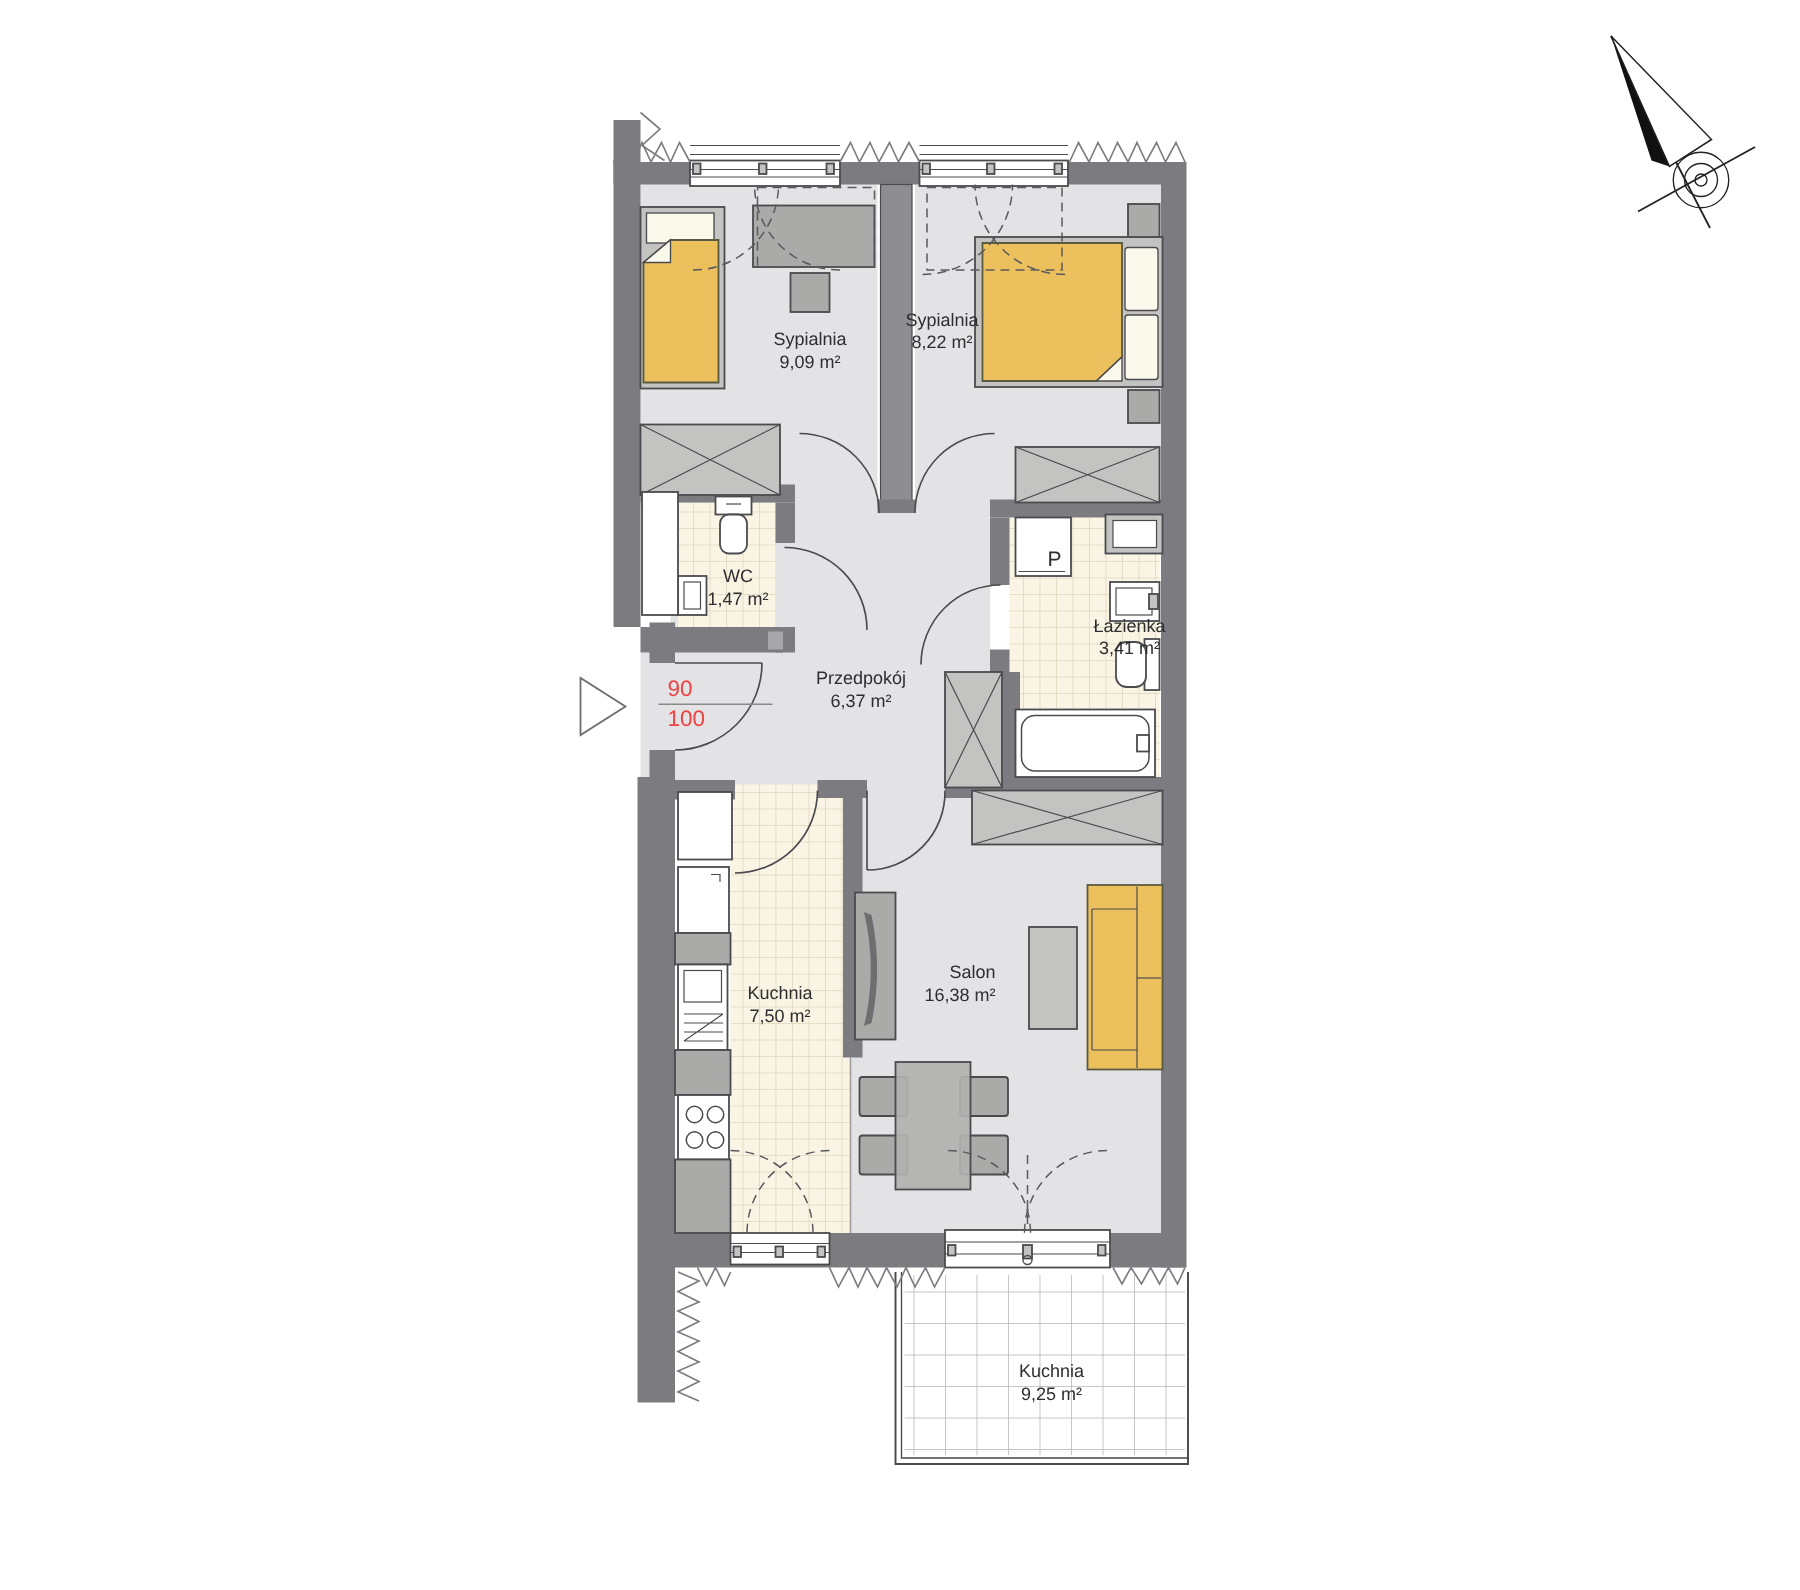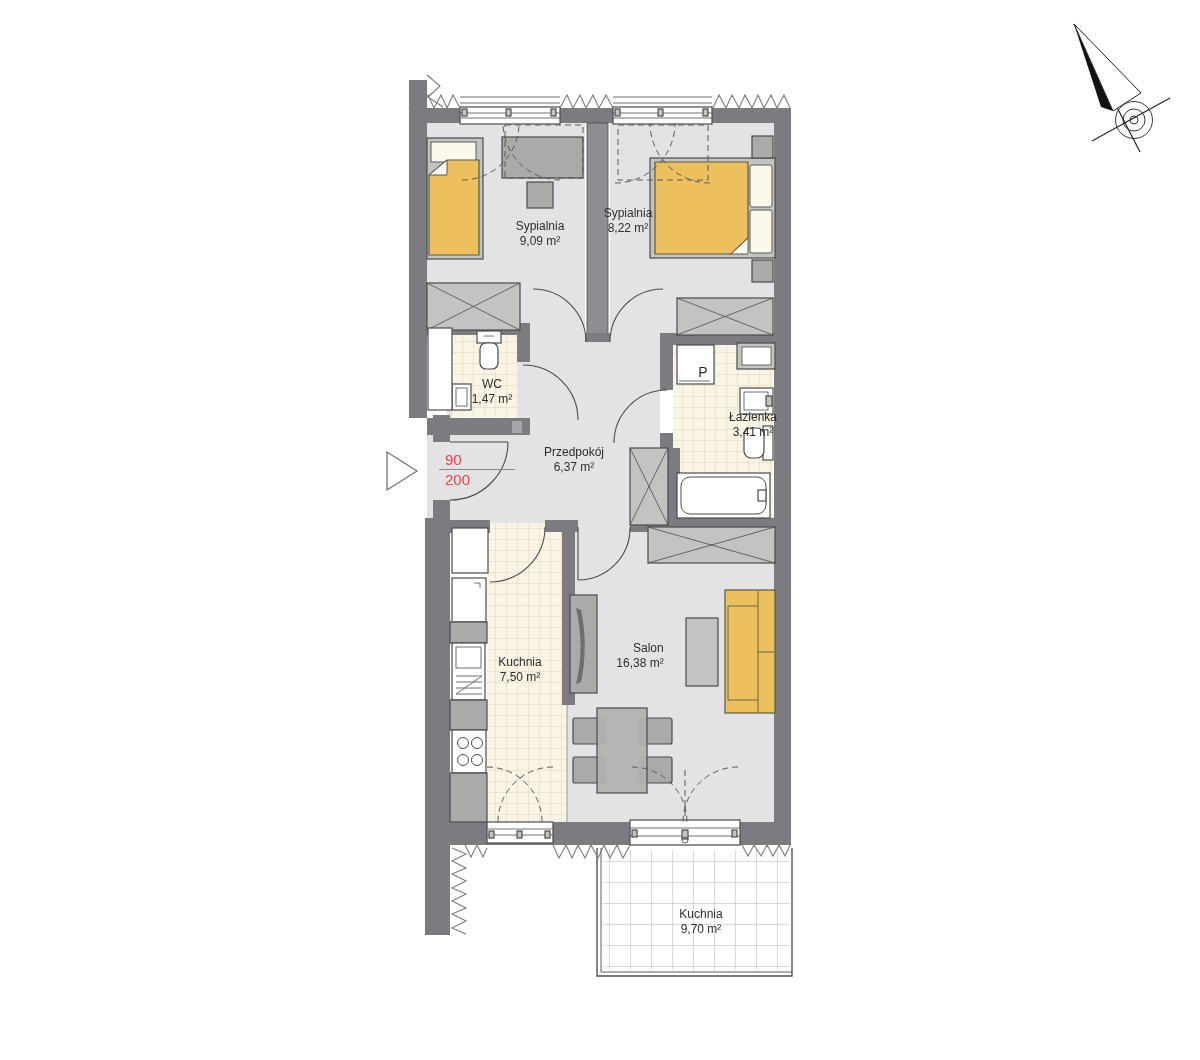--- a/index.html
+++ b/index.html
@@ -325,24 +325,24 @@
 <div class="rlabel" style="left:520px;top:655px;align-items:center;">
   <span>Kuchnia</span>
   <span>7,50 m²</span>
 </div>
 <div class="rlabel" style="left:640px;top:641px;align-items:flex-end;">
   <span>Salon</span>
   <span>16,38 m²</span>
 </div>
 <div class="rlabel" style="left:701px;top:907px;">
   <span>Kuchnia</span>
-  <span>9,70 m²</span>
+  <span>9,25 m²</span>
 </div>
 
 <div class="dimlabel" style="left:439px;top:451px;">
   <span class="num">90</span>
   <div class="fracline"></div>
-  <span class="num">200</span>
+  <span class="num">100</span>
 </div>
 
 <div class="plabel" style="left:703px;top:372px;">P</div>
 
 </div>
 
 </body></html>

